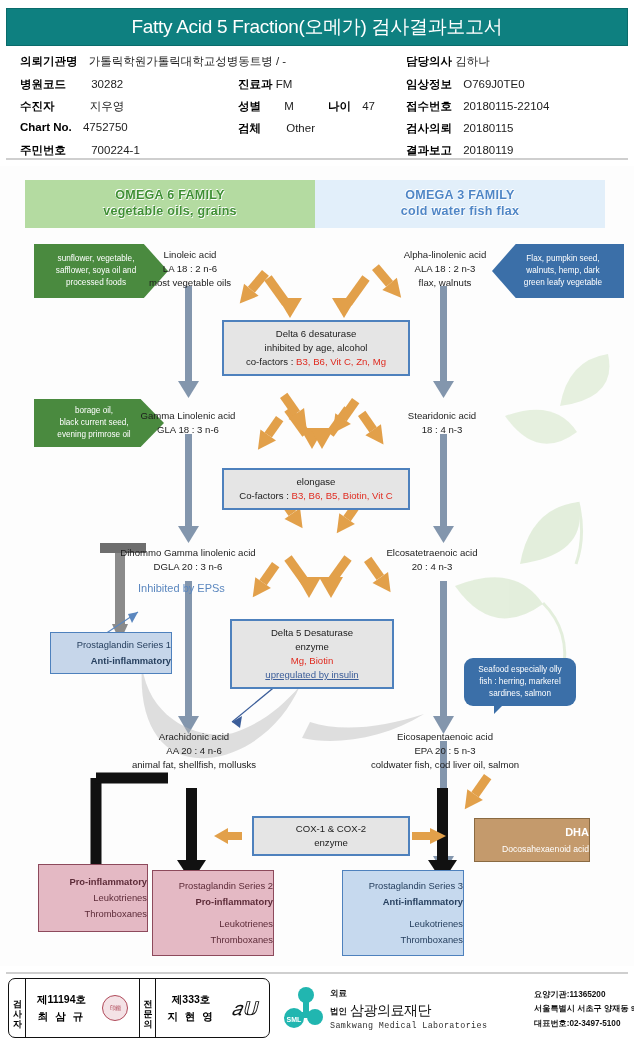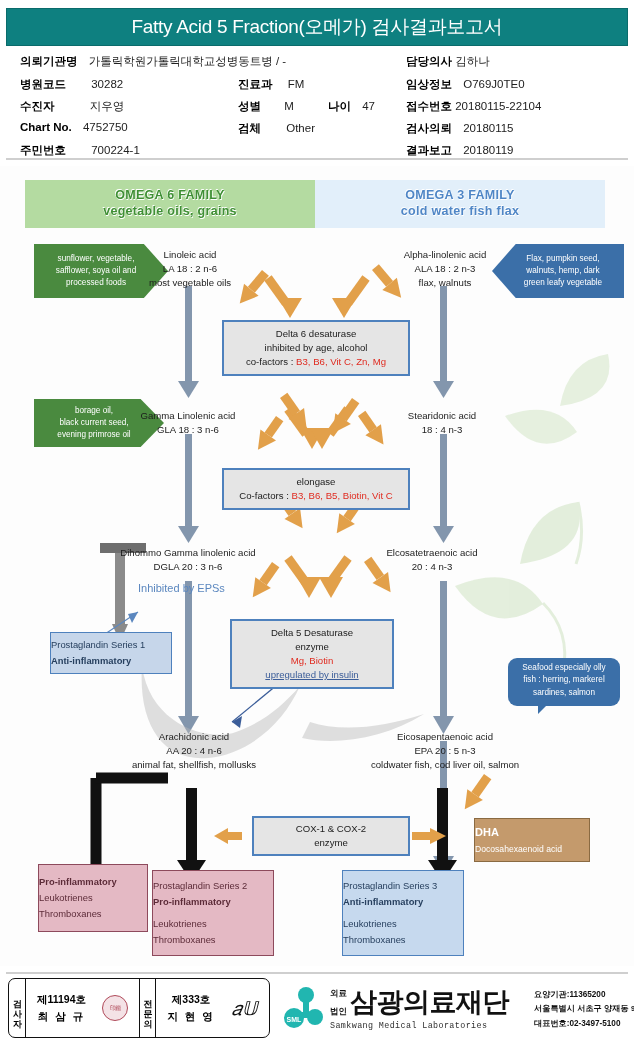--- a/index.html
+++ b/index.html
@@ -80,34 +80,34 @@
     position:absolute; background:#e5e5e5; border:2.5px solid #4e81bd;
     display:flex; flex-direction:column; align-items:center; justify-content:center;
     text-align:center; line-height:1.45; font-size:9.6px; color:#1c1c1c;
   }
   .ebox .red { color:#e02b20; }
   .ebox .ul { color:#3b5d99; text-decoration:underline; }
 
   
   .obox {
     position:absolute; display:flex; flex-direction:column;
-    align-items:flex-start; justify-content:center; text-align:center;
+    align-items:flex-end; justify-content:center; text-align:center;
     line-height:1.7; font-size:9.4px;
   }
   .pg1 { background:#c6d6ea; border:1.6px solid #4e81bd; color:#27405f; }
   .pg3 { background:#c6d9ee; border:1.6px solid #4e81bd; color:#27405f; }
   .pink { background:#e4b9c4; border:1.6px solid #8d4a5c; color:#5c2b38; }
   .dha  { background:#c49a6c; border:1.6px solid #8a6a42; color:#ffffff; }
   .obox b { font-weight:bold; }
 
   
   .bubble {
     position:absolute; background:#3b6fa8; color:#fff; border-radius:9px;
     font-size:8.2px; text-align:center; line-height:1.5;
-    display:flex; align-items:flex-start; justify-content:center; padding:4px 6px;margin-left:44px;
+    display:flex; align-items:center; justify-content:center; padding:12px 6px;
   }
   .bubble:after{
     content:""; position:absolute; bottom:-8px; left:30px;
     border-left:9px solid #3b6fa8; border-bottom:9px solid transparent;
   }
 
   .eps {
     position:absolute; font-size:11px; color:#5b87bf; white-space:nowrap;
   }
 
@@ -138,21 +138,21 @@
     content:"印 鑑"; position:absolute; inset:0; display:flex; align-items:center;
     justify-content:center; font-size:6px; color:#b04a5a; letter-spacing:-1px;
   }
   .sig { font-family:"Liberation Serif", serif; font-style:italic; font-size:19px; color:#111; }
 
   .brand { position:absolute; left:282px; top:978px; width:348px; height:62px; }
   .mol { position:absolute; left:0px; top:8px; width:46px; height:46px; }
   .brandtext { position:absolute; left:48px; top:6px; }
   .bt-small { font-size:8.5px; font-weight:bold; color:#111; line-height:1.1; display:inline-block;
               vertical-align:middle; }
-  .bt-big { font-size:27px; font-weight:bold; color:#111; letter-spacing:-0.5px; }
+  .bt-big { font-size:14px; font-weight:normal; color:#111; letter-spacing:-0.5px; }
   .bt-en { font-size:8.4px; color:#2e2e2e; letter-spacing:0.4px; margin-top:1px;
            font-family:"Liberation Mono", monospace; }
   .addr { position:absolute; left:252px; top:10px; font-size:8.2px; color:#111;
           font-weight:bold; line-height:1.75; white-space:nowrap; }
   .addr .sm { font-size:7.2px; font-weight:bold; }
 </style>
 </head>
 <body>
 
 <div class="page">
@@ -178,21 +178,21 @@
       <span class="lbl">Chart No.</span>
       <span class="val" style="margin-left:8px;">4752750</span>
     </div>
     <div class="row" style="left:14px; top:91px;">
       <span class="lbl">주민번호</span>
       <span class="val" style="margin-left:22px;">700224-1</span>
     </div>
 
     <div class="row" style="left:232px; top:25px;">
       <span class="lbl">진료과</span>
-      <span class="val" style="margin-left:12px;">FM</span>
+      <span class="val" style="margin-left:0;">FM</span>
     </div>
     <div class="row" style="left:232px; top:47px;">
       <span class="lbl">성별</span>
       <span class="val" style="margin-left:20px;">M</span>
     </div>
     <div class="row" style="left:322px; top:47px;">
       <span class="lbl">나이</span>
       <span class="val" style="margin-left:8px;">47</span>
     </div>
     <div class="row" style="left:232px; top:69px;">
@@ -203,21 +203,21 @@
     <div class="row" style="left:400px; top:2px;">
       <span class="lbl">담당의사</span>
       <span class="val" style="">김하나</span>
     </div>
     <div class="row" style="left:400px; top:25px;">
       <span class="lbl">임상정보</span>
       <span class="val" style="margin-left:8px;">O769J0TE0</span>
     </div>
     <div class="row" style="left:400px; top:47px;">
       <span class="lbl">접수번호</span>
-      <span class="val" style="">20180115-22104</span>
+      <span class="val" style="margin-left:8px;">20180115-22104</span>
     </div>
     <div class="row" style="left:400px; top:69px;">
       <span class="lbl">검사의뢰</span>
       <span class="val" style="margin-left:8px;">20180115</span>
     </div>
     <div class="row" style="left:400px; top:91px;">
       <span class="lbl">결과보고</span>
       <span class="val" style="margin-left:8px;">20180119</span>
     </div>
   </div>

